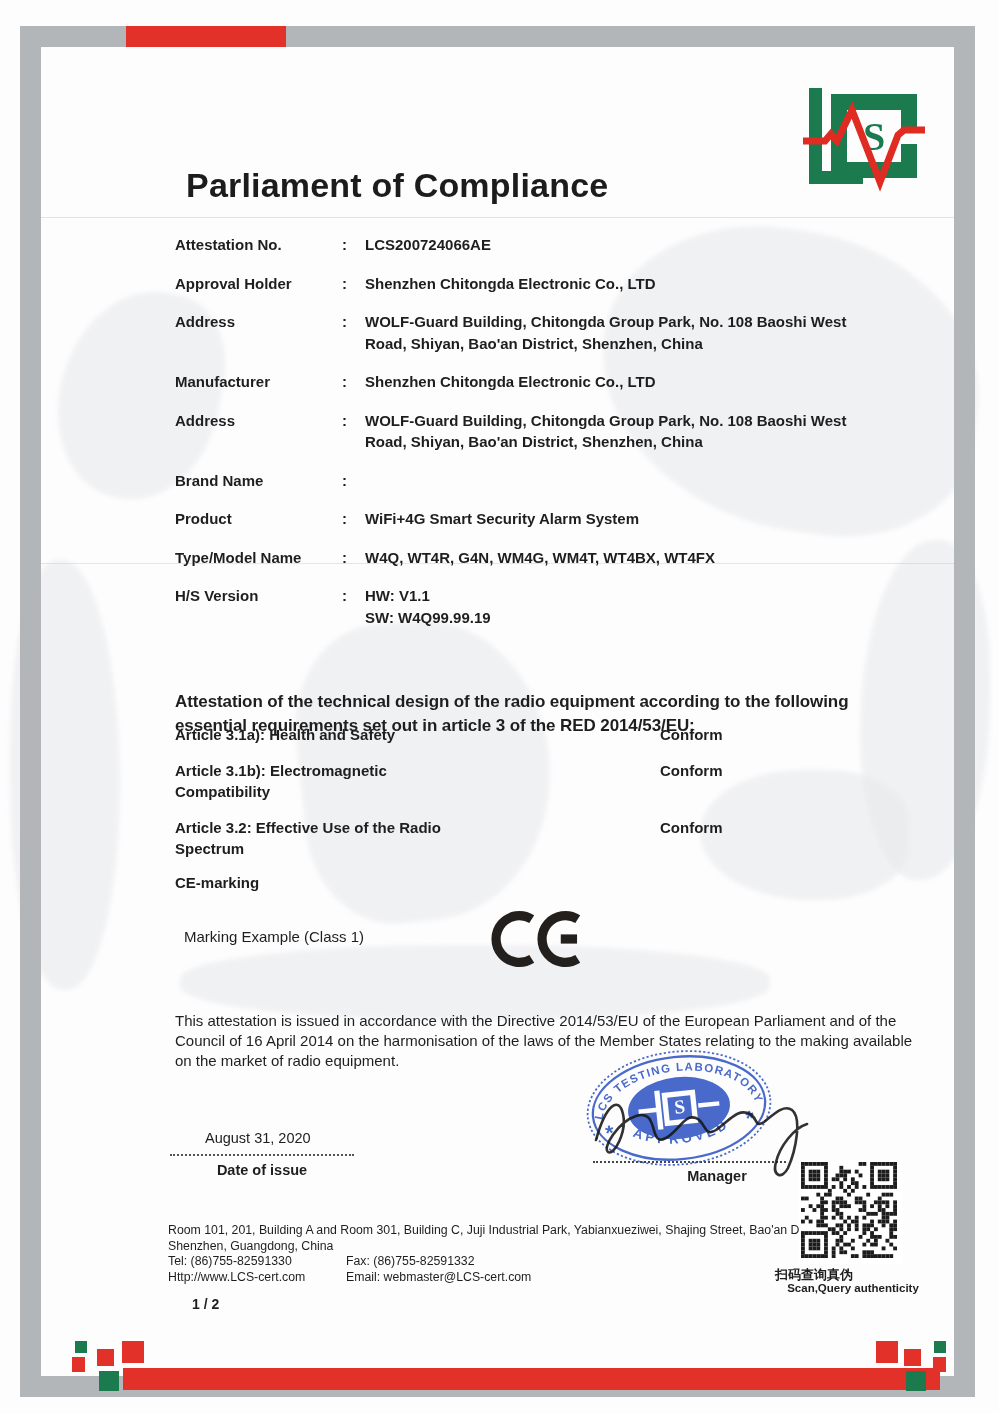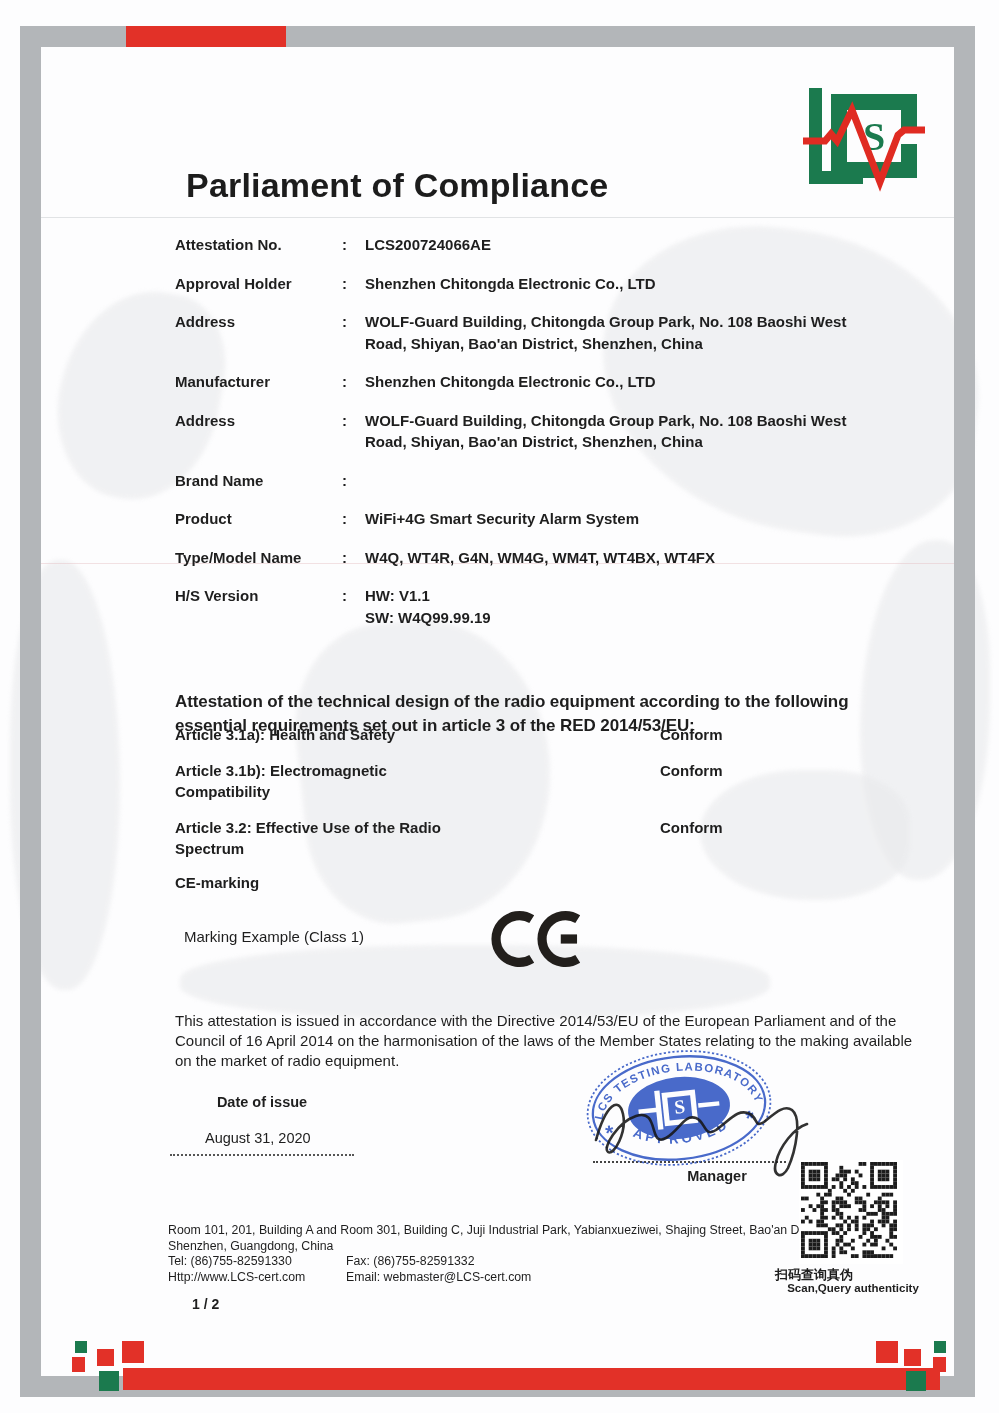--- a/index.html
+++ b/index.html
@@ -53,21 +53,21 @@
   .ce-glyph { position:absolute; left:490px; top:900px; width:92px; height:78px; z-index:3; }
 
   
   .directive {
     position:absolute; left:175px; top:1011px; width:748px; font-size:15px; line-height:20px; z-index:3;
   }
 
   
   .issue-date { position:absolute; left:205px; top:1130px; font-size:14.5px; z-index:3; }
   .date-line { position:absolute; left:170px; top:1154px; width:184px; border-top:2px dotted #555; z-index:3; }
-  .date-label { position:absolute; left:170px; top:1094px; width:184px; text-align:center; font-size:14.5px; font-weight:bold; z-index:3; }
+  .date-label { position:absolute; left:170px; top:1162px; width:184px; text-align:center; font-size:14.5px; font-weight:bold; z-index:3; }
   .manager-line { position:absolute; left:593px; top:1161px; width:193px; border-top:2px dotted #444; z-index:3; }
   .manager-label { position:absolute; left:617px; top:1168px; width:200px; text-align:center; font-size:14.5px; font-weight:bold; z-index:5; }
 
   
   .stamp { position:absolute; left:582px; top:1046px; width:194px; height:124px; transform:rotate(-6deg); opacity:.92; z-index:4; }
   .signature { position:absolute; left:588px; top:1066px; width:224px; height:112px; z-index:5; }
 
   
   .qr { position:absolute; left:799px; top:1160px; width:100px; height:100px; background:#ffffff; padding:2px; z-index:6; }
   .qr-caption-cn { position:absolute; left:775px; top:1266px; width:156px; text-align:left; font-size:13px; font-weight:bold; z-index:6; }

